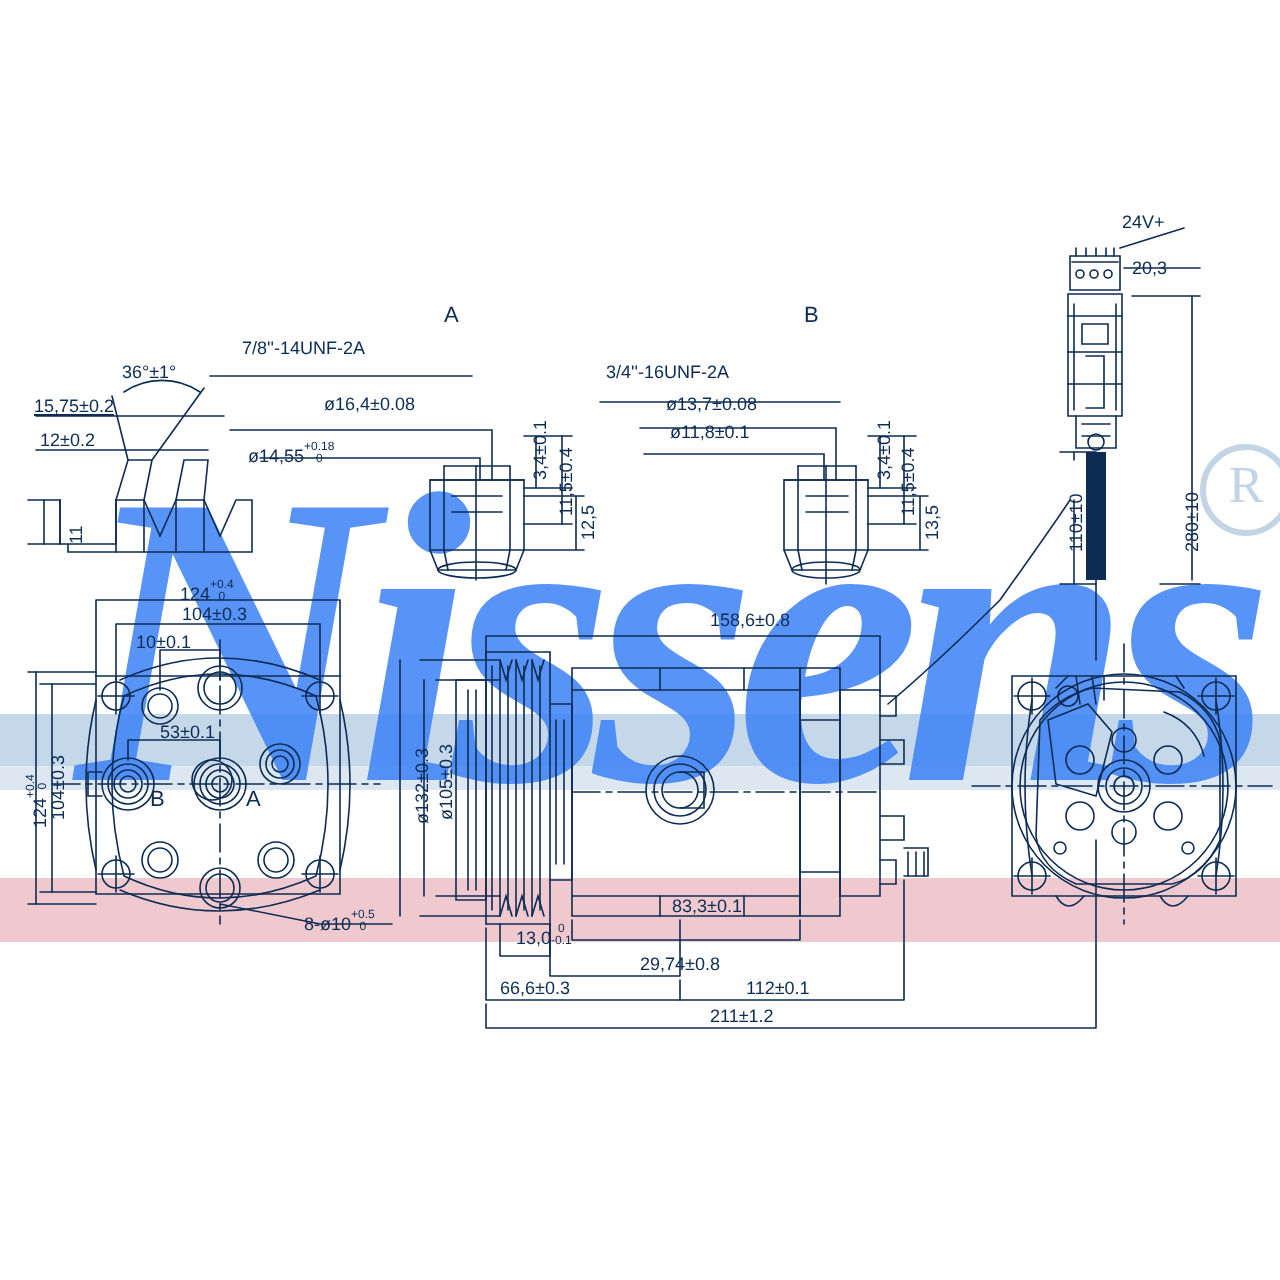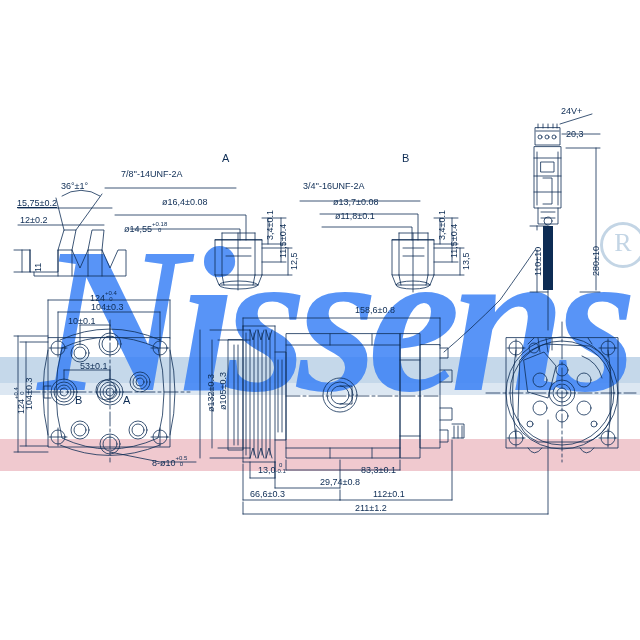--- a/index.html
+++ b/index.html
@@ -309,21 +309,21 @@
   <div class="lbl vert" style="left:13px;top:414px;"><span>124</span><span class="frac"><b>+0.4</b><b>0</b></span></div>
   <div class="lbl vert" style="left:25px;top:410px;">104±0.3</div>
   <div class="lbl" style="left:152px;top:455px;"><span>8-ø10</span><span class="frac"><b>+0.5</b><b>0</b></span></div>
   <div class="lbl big" style="left:75px;top:395px;">B</div>
   <div class="lbl big" style="left:123px;top:395px;">A</div>
 
   <div class="lbl vert" style="left:207px;top:412px;">ø132±0.3</div>
   <div class="lbl vert" style="left:219px;top:410px;">ø105±0.3</div>
 
   <div class="lbl" style="left:355px;top:306px;">158,6±0.8</div>
-  <div class="lbl" style="left:336px;top:466px;margin-left:25px;">83,3±0.1</div>
+  <div class="lbl" style="left:336px;top:449px;">83,3±0.1</div>
   <div class="lbl" style="left:258px;top:462px;"><span>13,0</span><span class="frac"><b>0</b><b>-0.1</b></span></div>
   <div class="lbl" style="left:320px;top:478px;">29,74±0.8</div>
   <div class="lbl" style="left:250px;top:490px;">66,6±0.3</div>
   <div class="lbl" style="left:373px;top:490px;">112±0.1</div>
   <div class="lbl" style="left:355px;top:504px;">211±1.2</div>
 
   <div class="lbl" style="left:561px;top:107px;">24V+</div>
   <div class="lbl" style="left:566px;top:130px;">20,3</div>
   <div class="lbl vert" style="left:534px;top:276px;">110±10</div>
   <div class="lbl vert" style="left:592px;top:276px;">280±10</div>

